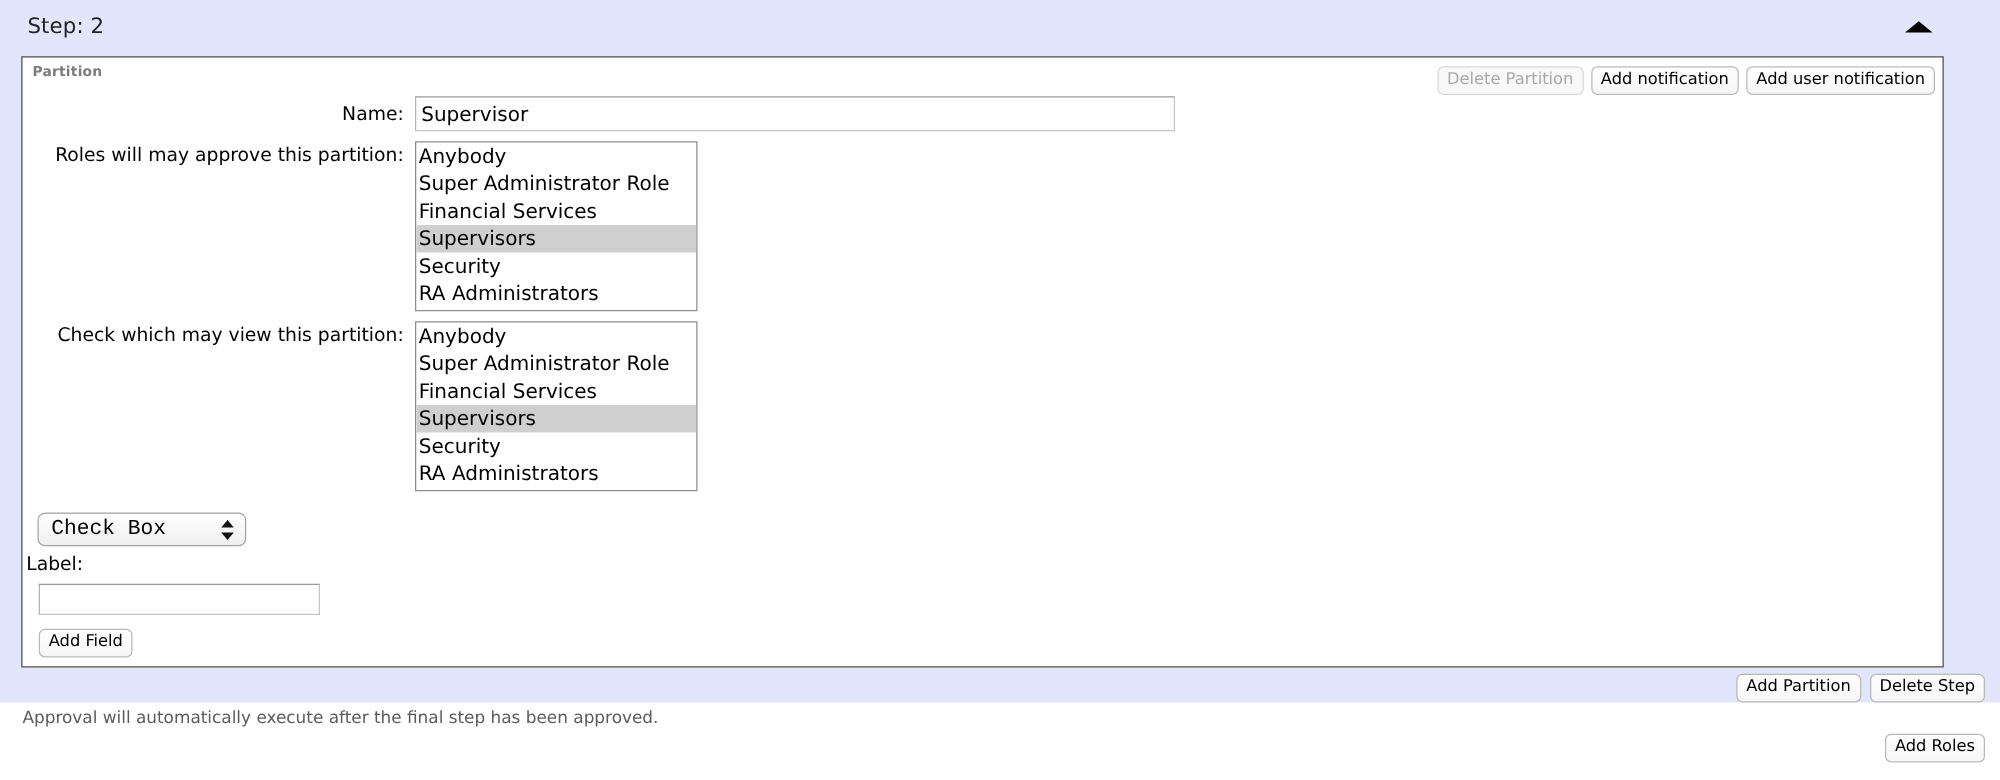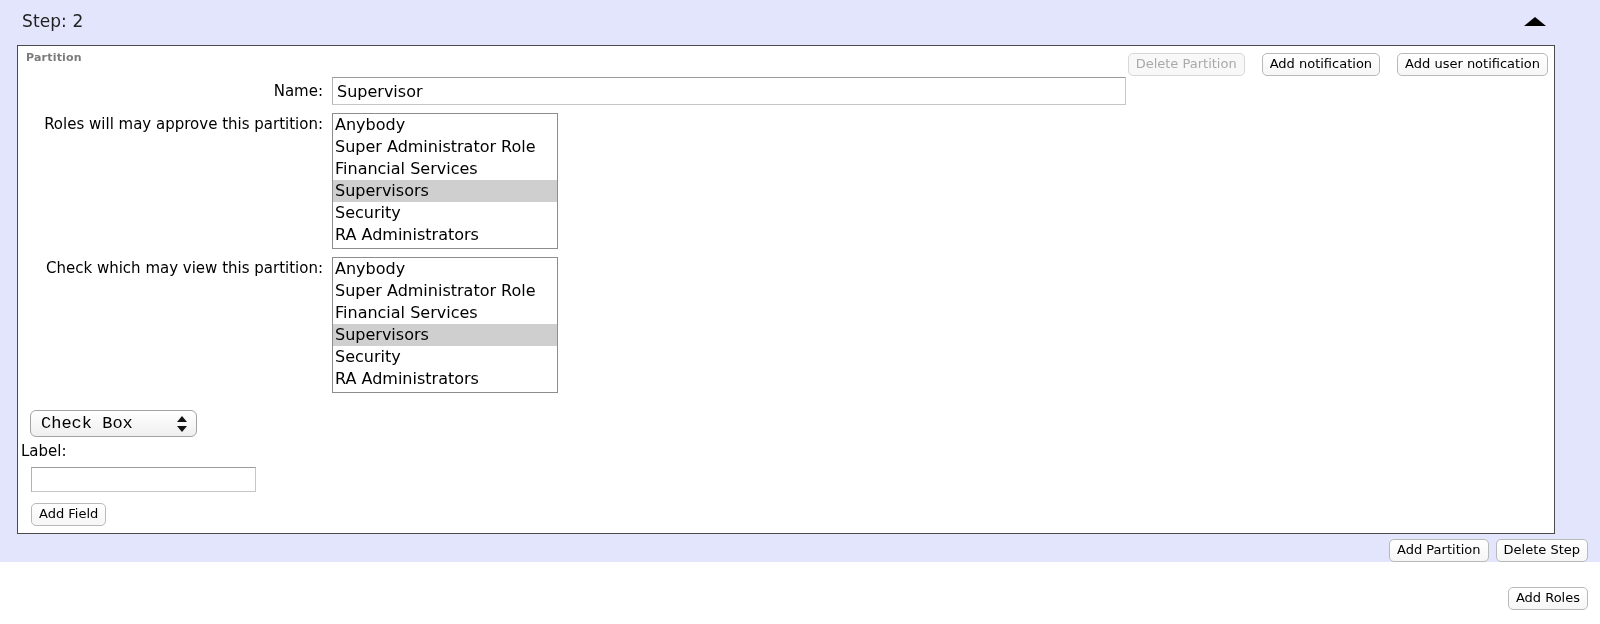--- a/index.html
+++ b/index.html
@@ -91,21 +91,21 @@
     color: #7b7b7b;
     letter-spacing: 0.2px;
   }
 
   
   .fieldset-tools {
     position: absolute;
     right: 6px;
     top: 7px;
     display: flex;
-    gap: 17px;
+    gap: 6px;
   }
 
   .btn {
     font-family: "DejaVu Sans", "Liberation Sans", sans-serif;
     font-size: 14.5px;
     color: #000000;
     background: linear-gradient(#ffffff, #f6f6f6);
     border: 1px solid #b9b9b9;
     border-radius: 5px;
     padding: 3px 9px 4px 9px;
@@ -257,21 +257,21 @@
 
       <div class="partition-legend">Partition</div>
 
       <div class="fieldset-tools">
         <button class="btn small disabled">Delete Partition</button>
         <button class="btn small">Add notification</button>
         <button class="btn small">Add user notification</button>
       </div>
 
       <div class="form-label" style="left:0px; top:36px; width:305px;">Name:</div>
-      <input class="text-input" style="left: 314px; top: 31px; width: 794px; height: 28px;" type="text" value="Supervisor">
+      <input class="text-input" style="left: 314px; top: 31px; width: 608px; height: 28px;" type="text" value="Supervisor">
 
       <div class="form-label" style="left:0px; top:69px; width:305px;">Roles will may approve this partition:</div>
       <div class="listbox" style="left:314px; top:67px; height:136px;">
         <div class="opt">Anybody</div>
         <div class="opt">Super Administrator Role</div>
         <div class="opt">Financial Services</div>
         <div class="opt selected">Supervisors</div>
         <div class="opt">Security</div>
         <div class="opt">RA Administrators</div>
       </div>
@@ -301,18 +301,19 @@
 
     </div>
 
     <div class="step-footer">
       <button class="btn small">Add Partition</button>
       <button class="btn small">Delete Step</button>
     </div>
 
   </div>
 
+  <div class="note-text">Approval will automatically execute after the final step has been approved.</div>
 
   <div class="page-footer">
     <button class="btn small">Add Roles</button>
   </div>
 
 </div>
 
 </body></html>

